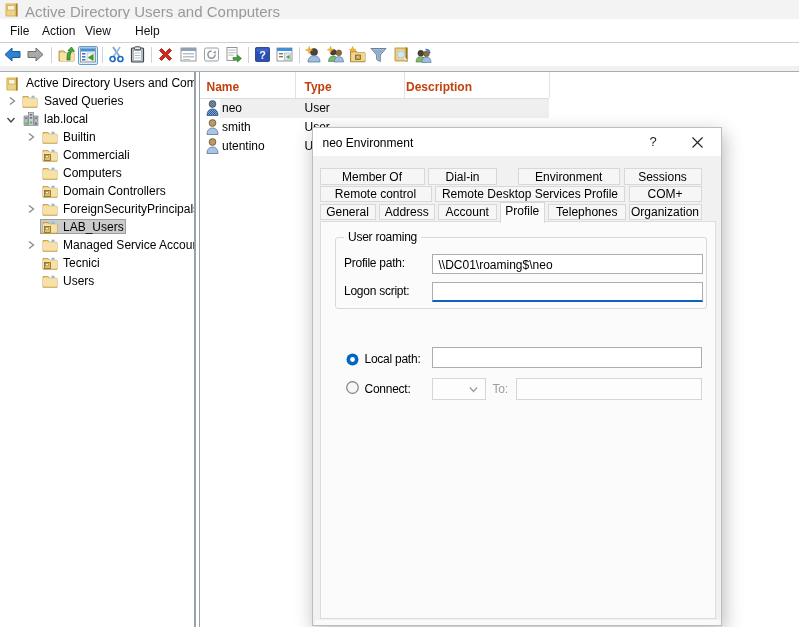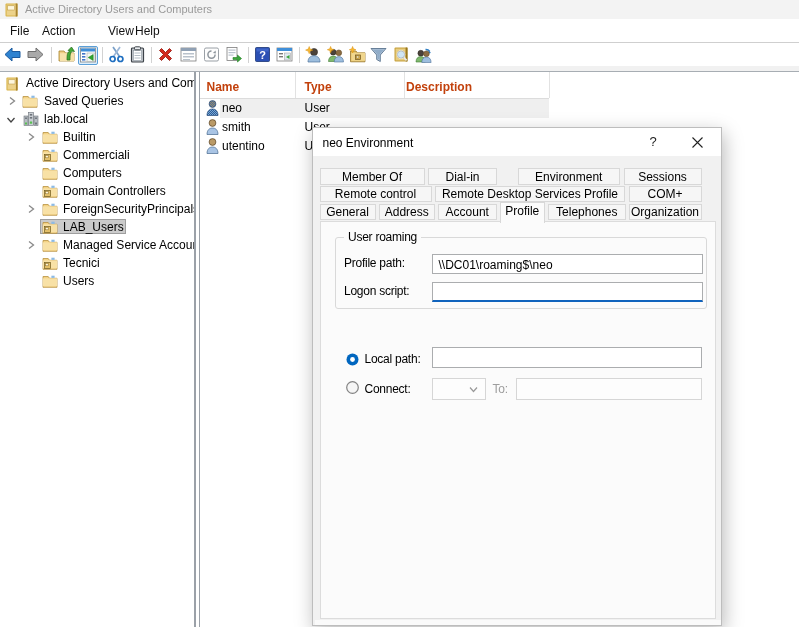--- a/index.html
+++ b/index.html
@@ -2,21 +2,21 @@
 <html><head>
 <meta charset="utf-8">
 <style>
 * { margin:0; padding:0; box-sizing:border-box; }
 html,body { width:799px; height:627px; overflow:hidden; }
 body { font-family:"Liberation Sans", sans-serif; font-size:12px; color:#000; background:#fff; }
 #win { position:relative; width:799px; height:627px; overflow:hidden; background:#fff; }
 .abs { position:absolute; }
 
 #titlebar { left:0; top:0; width:799px; height:19px; background:#f3f3f3; }
-#titletext { left:25px; top:2.5px; color:#999; font-size:11px; }
+#titletext { left:25px; top:2.5px; color:#999; font-size:15px; }
 #menubar { left:0; top:19px; width:799px; height:24px; background:#fff; border-bottom:1px solid #cfcfcf; }
 .menuitem { top:24px; color:#111; }
 #toolbar { left:0; top:44px; width:799px; height:22px; background:#fff; }
 #tbstrip { left:0; top:66px; width:799px; height:5px; background:#f1f1f1; }
 #tbline  { left:0; top:71px; width:799px; height:1px; background:#a7adb3; }
 .tsep { top:3px; width:1px; height:16px; background:#d2d2d2; }
 .ticon { top:2px; width:17px; height:17px; }
 
 #tree { left:0; top:72px; width:194px; height:555px; background:#fff; overflow:hidden; }
 #treeborder1 { left:194px; top:72px; width:1.5px; height:555px; background:#9ba1a8; }
@@ -47,21 +47,21 @@
   <svg id="titleicon" class="abs" style="left:5px;top:3px;width:13px;height:14px;" viewBox="0 0 13 14">
       <rect x="0.5" y="0.5" width="12" height="13" rx="1" fill="#d9b44a"></rect>
       <rect x="1.6" y="1.5" width="9.5" height="11" fill="#ecd28a"></rect>
       <rect x="2.6" y="2.8" width="7" height="4.2" fill="#fdf6dd" stroke="#b5913a" stroke-width="0.5"></rect>
       <rect x="10.7" y="0.5" width="1.8" height="13" fill="#a8842f"></rect>
     </svg>
   <div id="titletext" class="abs">Active Directory Users and Computers</div>
   <div id="menubar" class="abs"></div>
   <div class="abs menuitem" style="left:10px;">File</div>
   <div class="abs menuitem" style="left:42px;">Action</div>
-  <div class="abs menuitem" style="left:108px;">View</div>
+  <div class="abs menuitem" style="left:85px;">View</div>
   <div class="abs menuitem" style="left:135px;">Help</div>
   <div id="toolbar" class="abs">
 
     <svg class="abs ticon" style="left:4px;" viewBox="0 0 17 17">
         <path d="M1 8.5 L8 2 L8 5.5 L16 5.5 L16 11.5 L8 11.5 L8 15 Z" fill="#2e82d0" stroke="#1b5a9e" stroke-width="1"></path>
       </svg>
 
     <svg class="abs ticon" style="left:27px;" viewBox="0 0 17 17">
         <path d="M16 8.5 L9 2 L9 5.5 L1 5.5 L1 11.5 L9 11.5 L9 15 Z" fill="#a9a9a9" stroke="#6e6e6e" stroke-width="1"></path>
       </svg>

